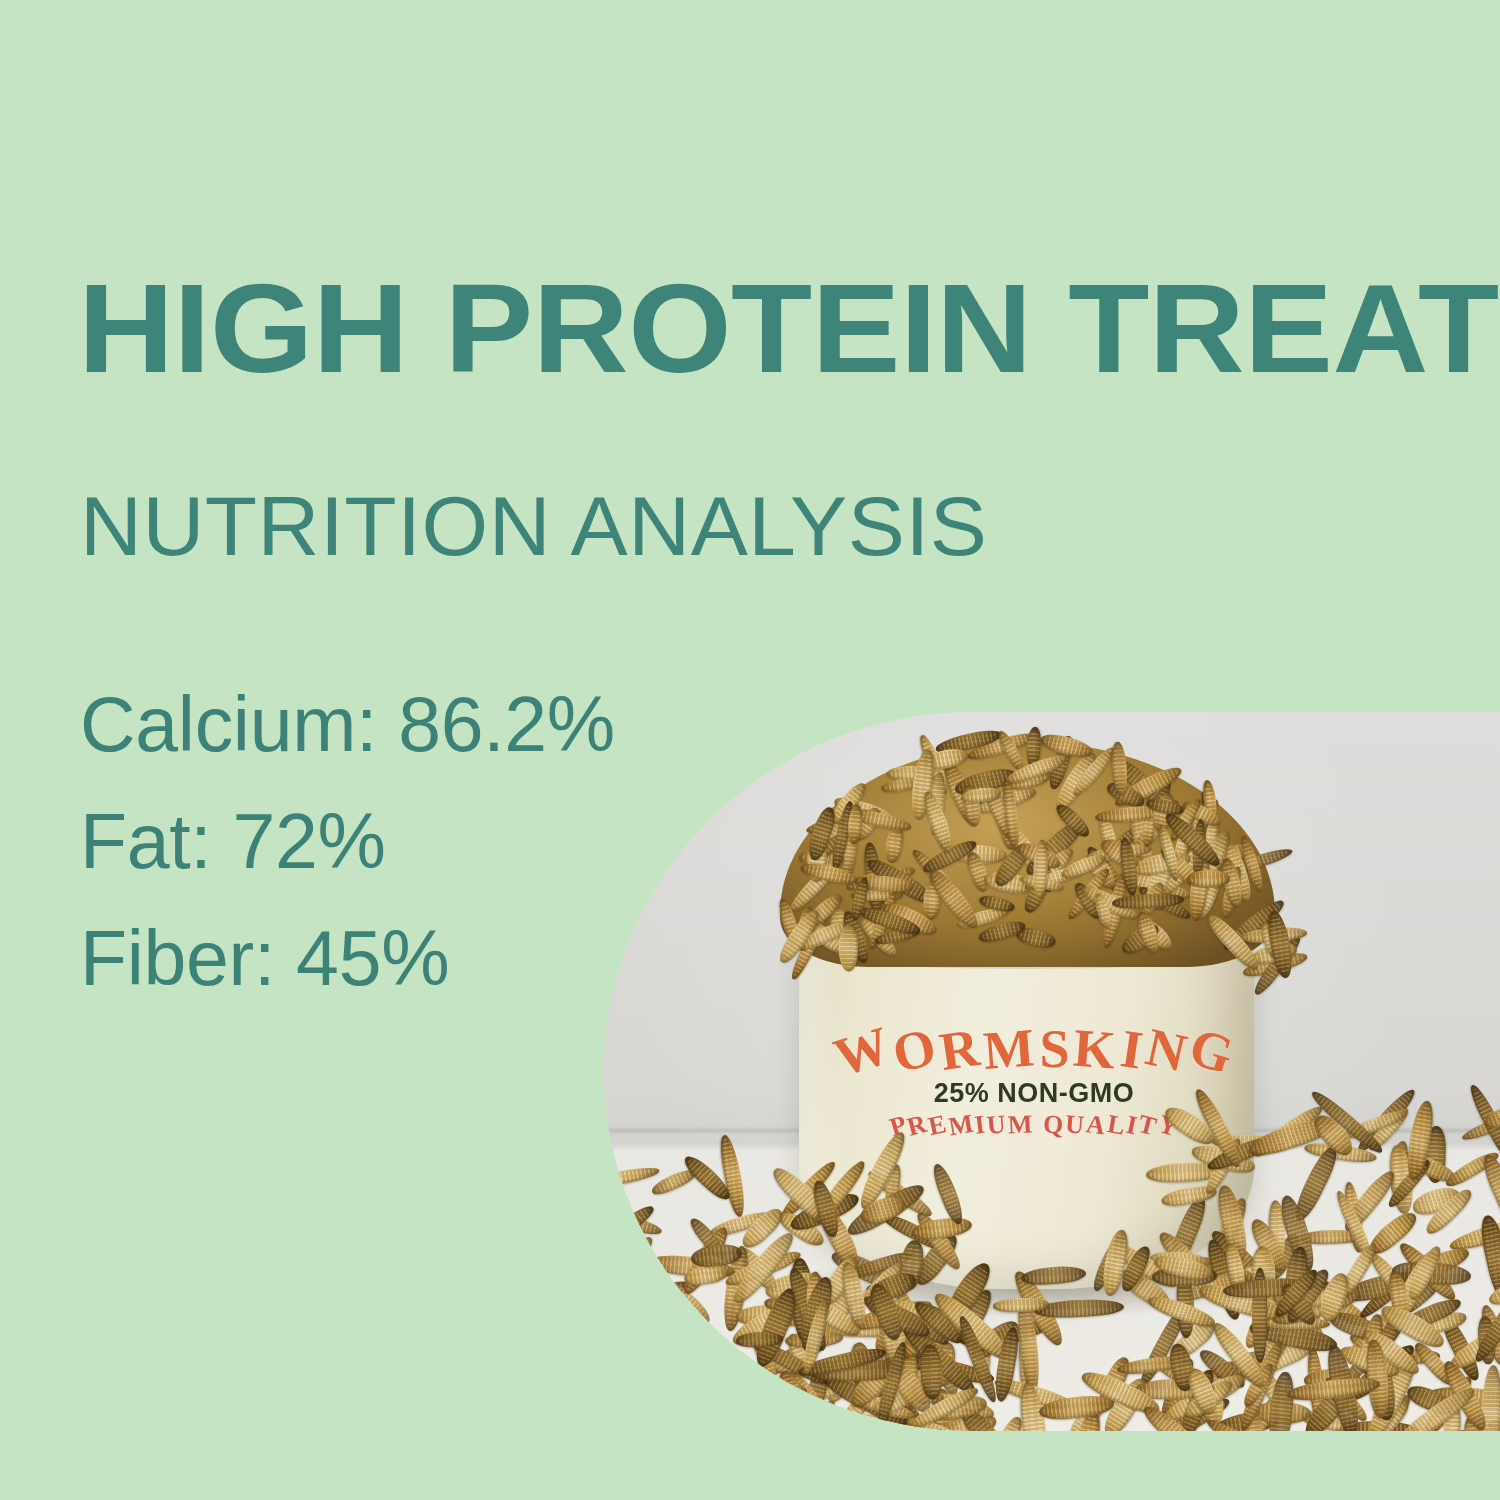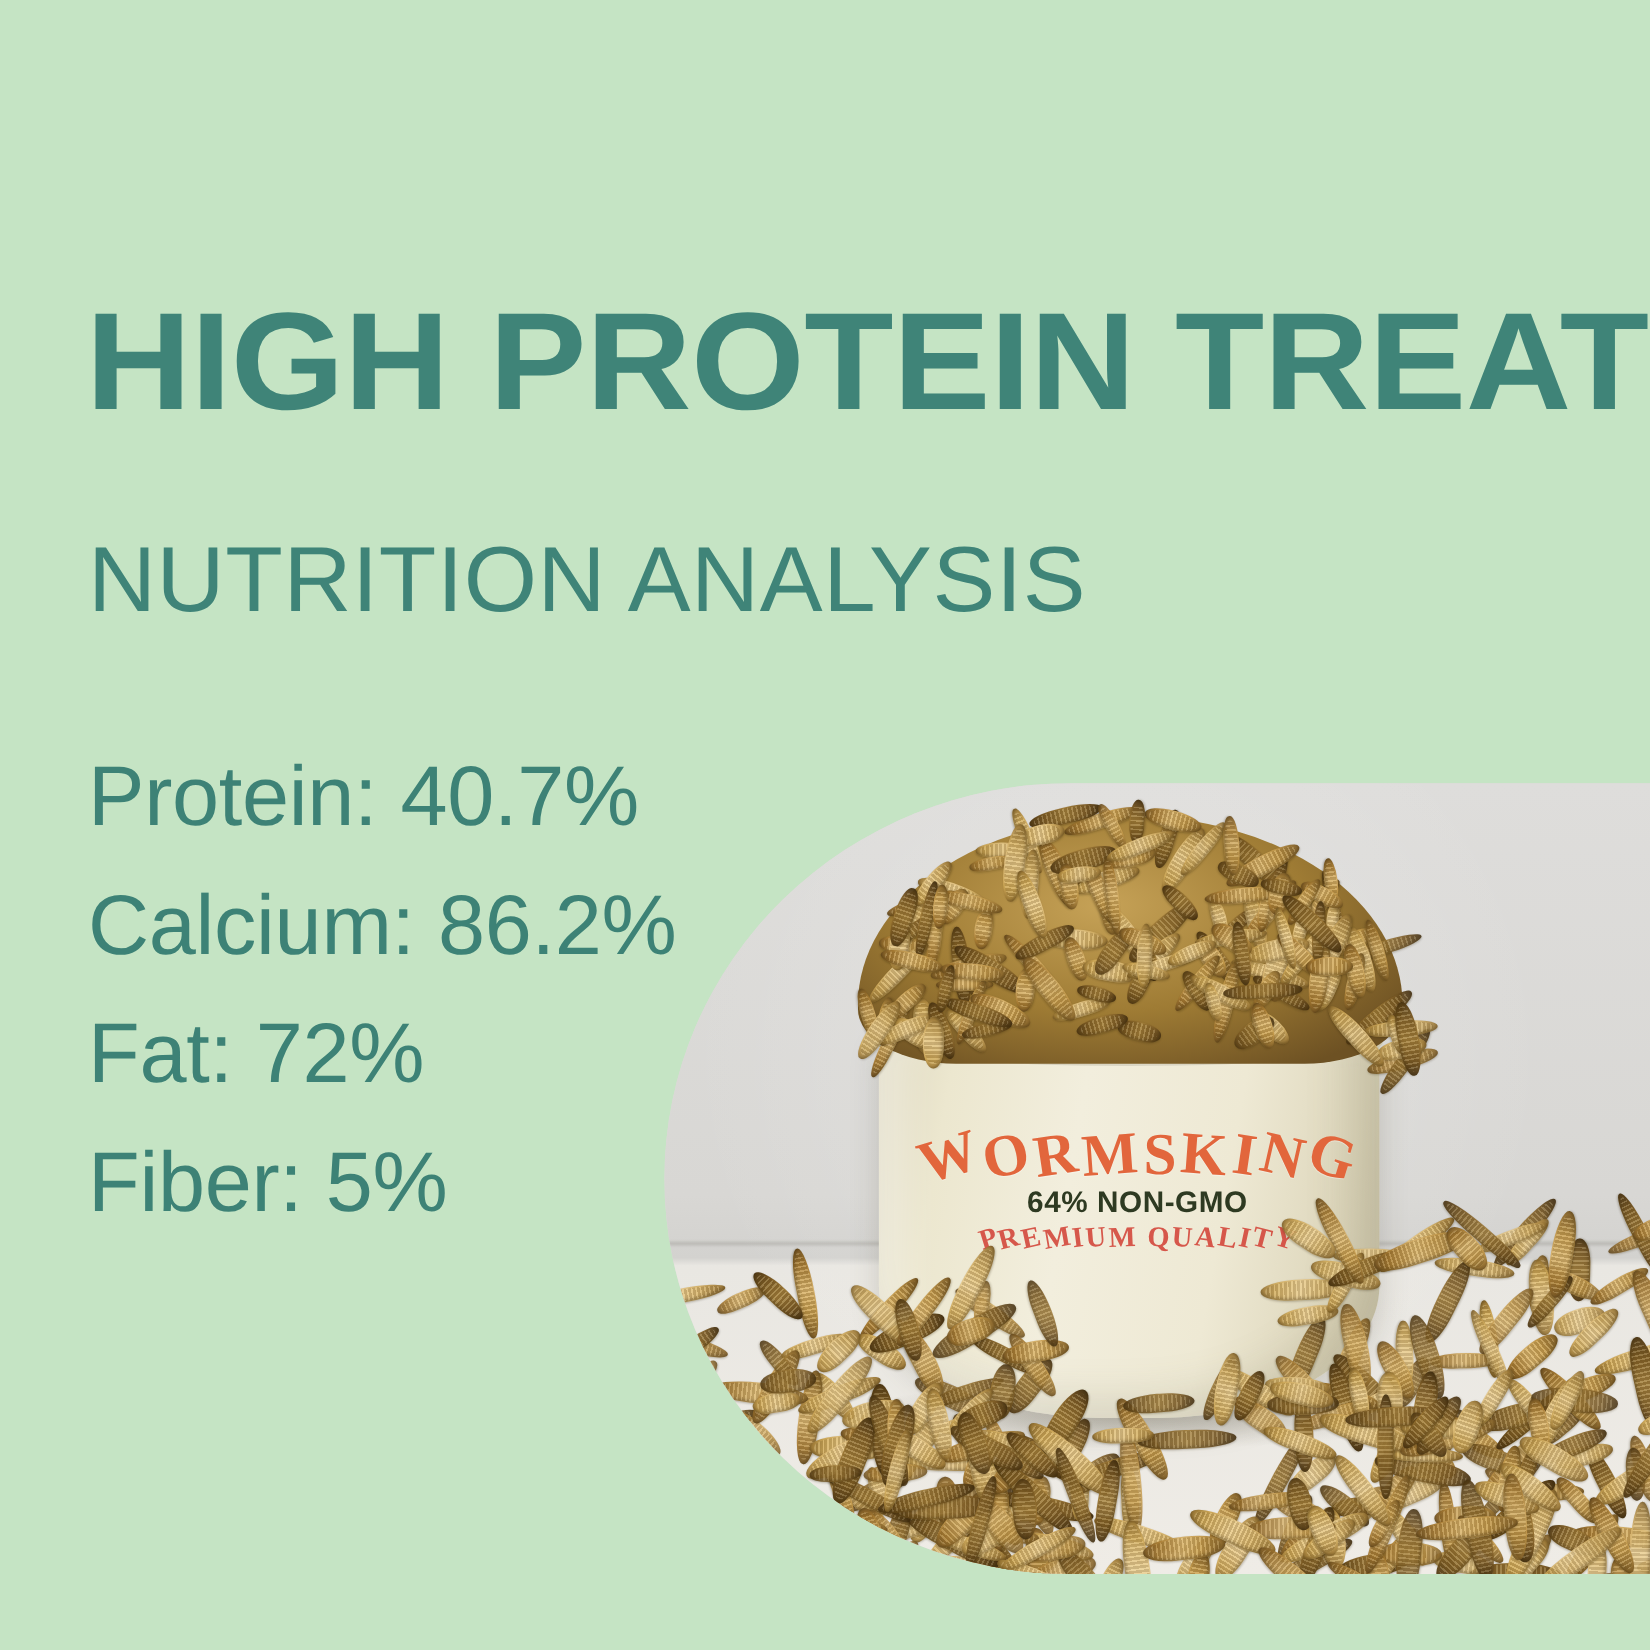--- a/index.html
+++ b/index.html
@@ -265,30 +265,27 @@
 <body>
 
 <div class="canvas">
 
   <h1 class="page-title">HIGH PROTEIN TREATS</h1>
 
   <h2 class="page-subtitle">NUTRITION ANALYSIS</h2>
 
   <ul class="nutrition-list">
     <li class="nutrition-row">
-      <span>Protein: 40.7%</span>
-    </li>
-    <li class="nutrition-row">
       <span>Calcium: 86.2%</span>
     </li>
     <li class="nutrition-row">
       <span>Fat: 72%</span>
     </li>
     <li class="nutrition-row">
-      <span>Fiber: 5%</span>
+      <span>Fiber: 45%</span>
     </li>
   </ul>
 
   <div class="photo-panel">
     <div class="photo-wall"></div>
 
     <div class="bowl-shadow"></div>
 
     <div class="pile pile-mound"></div>
     <div class="pile pile-top">
@@ -443,21 +440,21 @@
         <div class="larva dark" style="width: 64.9px; height: 15.2px; left: 76.9px; top: 164.8px; transform: rotate(18.9deg); opacity: 0.94;"></div>
         <div class="larva dark" style="width: 43.5px; height: 12.3px; left: 58.3px; top: 144.5px; transform: rotate(-76.1deg); opacity: 0.9;"></div>
       </div>
 
     <div class="bowl">
       <div class="bowl-rim"></div>
     </div>
 
     <div class="bowl-logo">
       <span class="logo-brand"><span class="ch" style="transform: rotate(-17deg);">W</span><span class="ch" style="transform: rotate(-12.75deg);">O</span><span class="ch" style="transform: rotate(-8.5deg);">R</span><span class="ch" style="transform: rotate(-4.25deg);">M</span><span class="ch" style="transform: rotate(0deg);">S</span><span class="ch" style="transform: rotate(4.25deg);">K</span><span class="ch" style="transform: rotate(8.5deg);">I</span><span class="ch" style="transform: rotate(12.75deg);">N</span><span class="ch" style="transform: rotate(17deg);">G</span></span>
-      <span class="logo-sub1">64% NON-GMO</span>
+      <span class="logo-sub1">25% NON-GMO</span>
       <span class="logo-sub2"><span class="ch" style="transform: rotate(-17deg);">P</span><span class="ch" style="transform: rotate(-14.57deg);">R</span><span class="ch" style="transform: rotate(-12.14deg);">E</span><span class="ch" style="transform: rotate(-9.71deg);">M</span><span class="ch" style="transform: rotate(-7.29deg);">I</span><span class="ch" style="transform: rotate(-4.86deg);">U</span><span class="ch" style="transform: rotate(-2.43deg);">M</span><span class="ch" style="transform: rotate(0deg);">&nbsp;</span><span class="ch" style="transform: rotate(2.43deg);">Q</span><span class="ch" style="transform: rotate(4.86deg);">U</span><span class="ch" style="transform: rotate(7.29deg);">A</span><span class="ch" style="transform: rotate(9.71deg);">L</span><span class="ch" style="transform: rotate(12.14deg);">I</span><span class="ch" style="transform: rotate(14.57deg);">T</span><span class="ch" style="transform: rotate(17deg);">Y</span></span>
     </div>
 
     <div class="pile pile-left">
         <div class="larva" style="width: 52.6px; height: 13.1px; left: 287.7px; top: 140.2px; transform: rotate(66.1deg); opacity: 0.92;"></div>
         <div class="larva" style="width: 57.4px; height: 15.6px; left: 9.3px; top: 86.6px; transform: rotate(-48.7deg); opacity: 0.86;"></div>
         <div class="larva dark" style="width: 64px; height: 14.6px; left: 32.1px; top: 123.1px; transform: rotate(-19.6deg); opacity: 0.92;"></div>
         <div class="larva dark" style="width: 73.7px; height: 18.3px; left: 166.3px; top: 182px; transform: rotate(-28.6deg); opacity: 0.85;"></div>
         <div class="larva light" style="width: 53.8px; height: 13.1px; left: -18.5px; top: 224.3px; transform: rotate(37.1deg); opacity: 0.95;"></div>
         <div class="larva light" style="width: 77.4px; height: 19.4px; left: 296.5px; top: 200.4px; transform: rotate(-4.2deg); opacity: 1;"></div>

